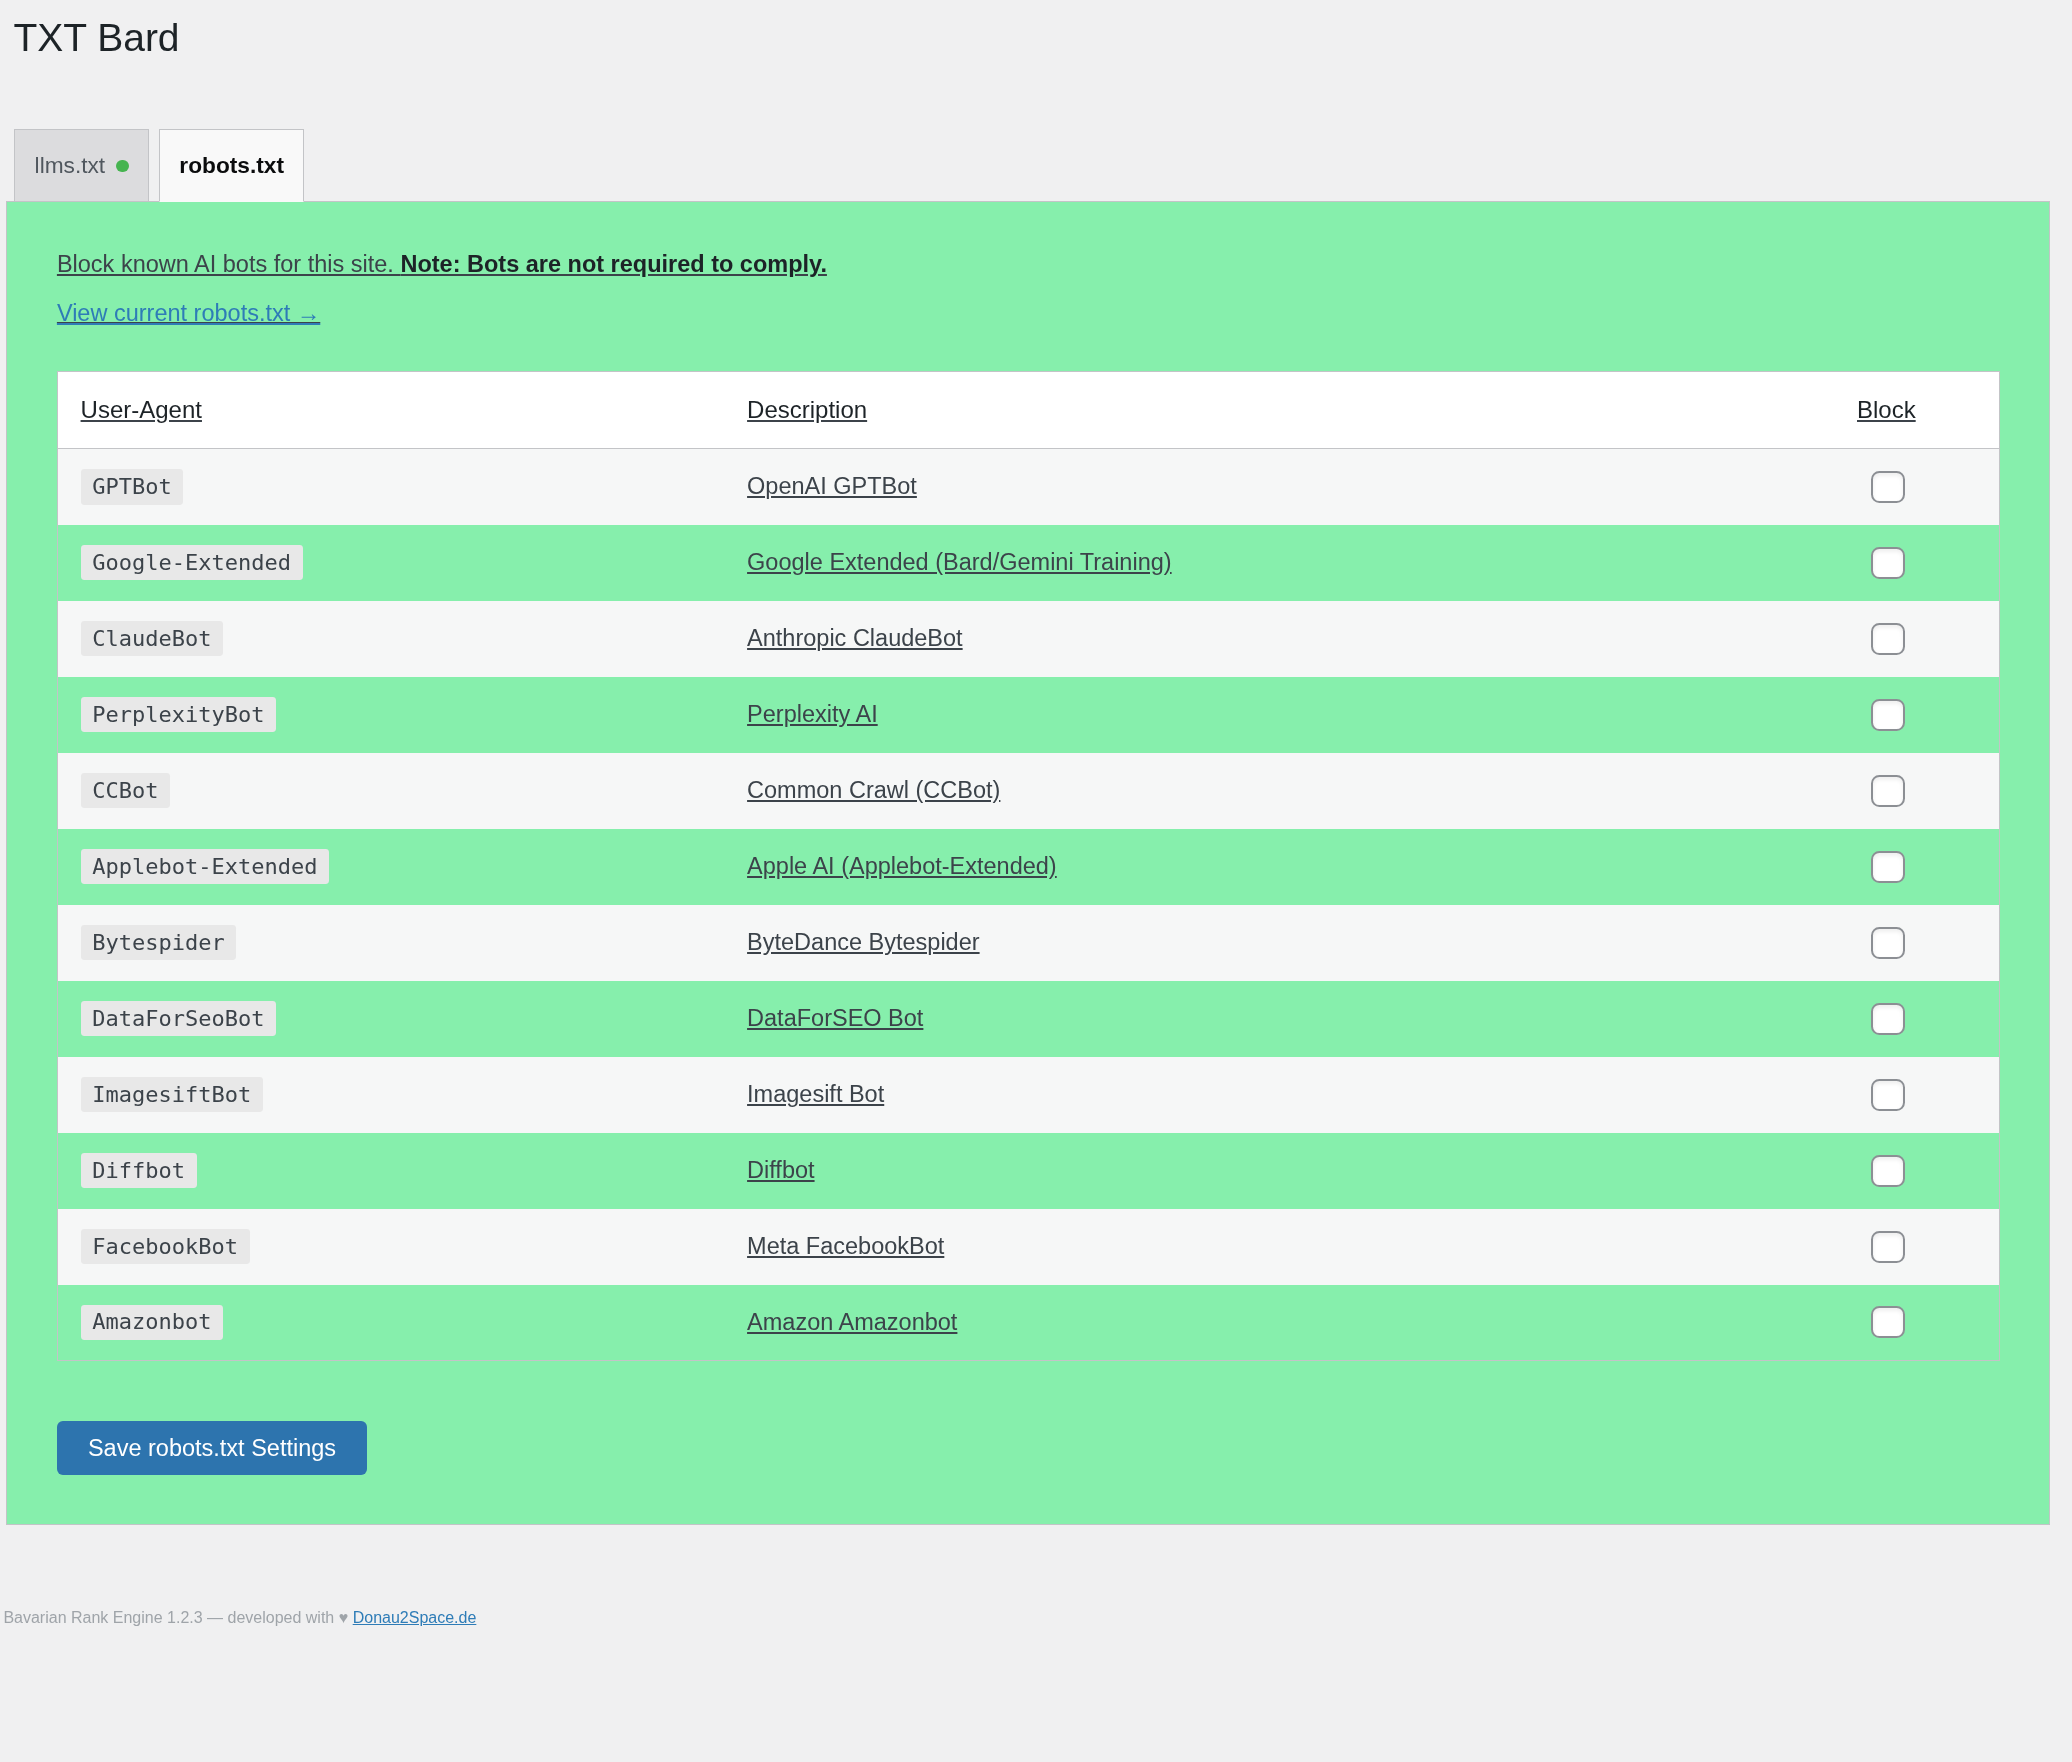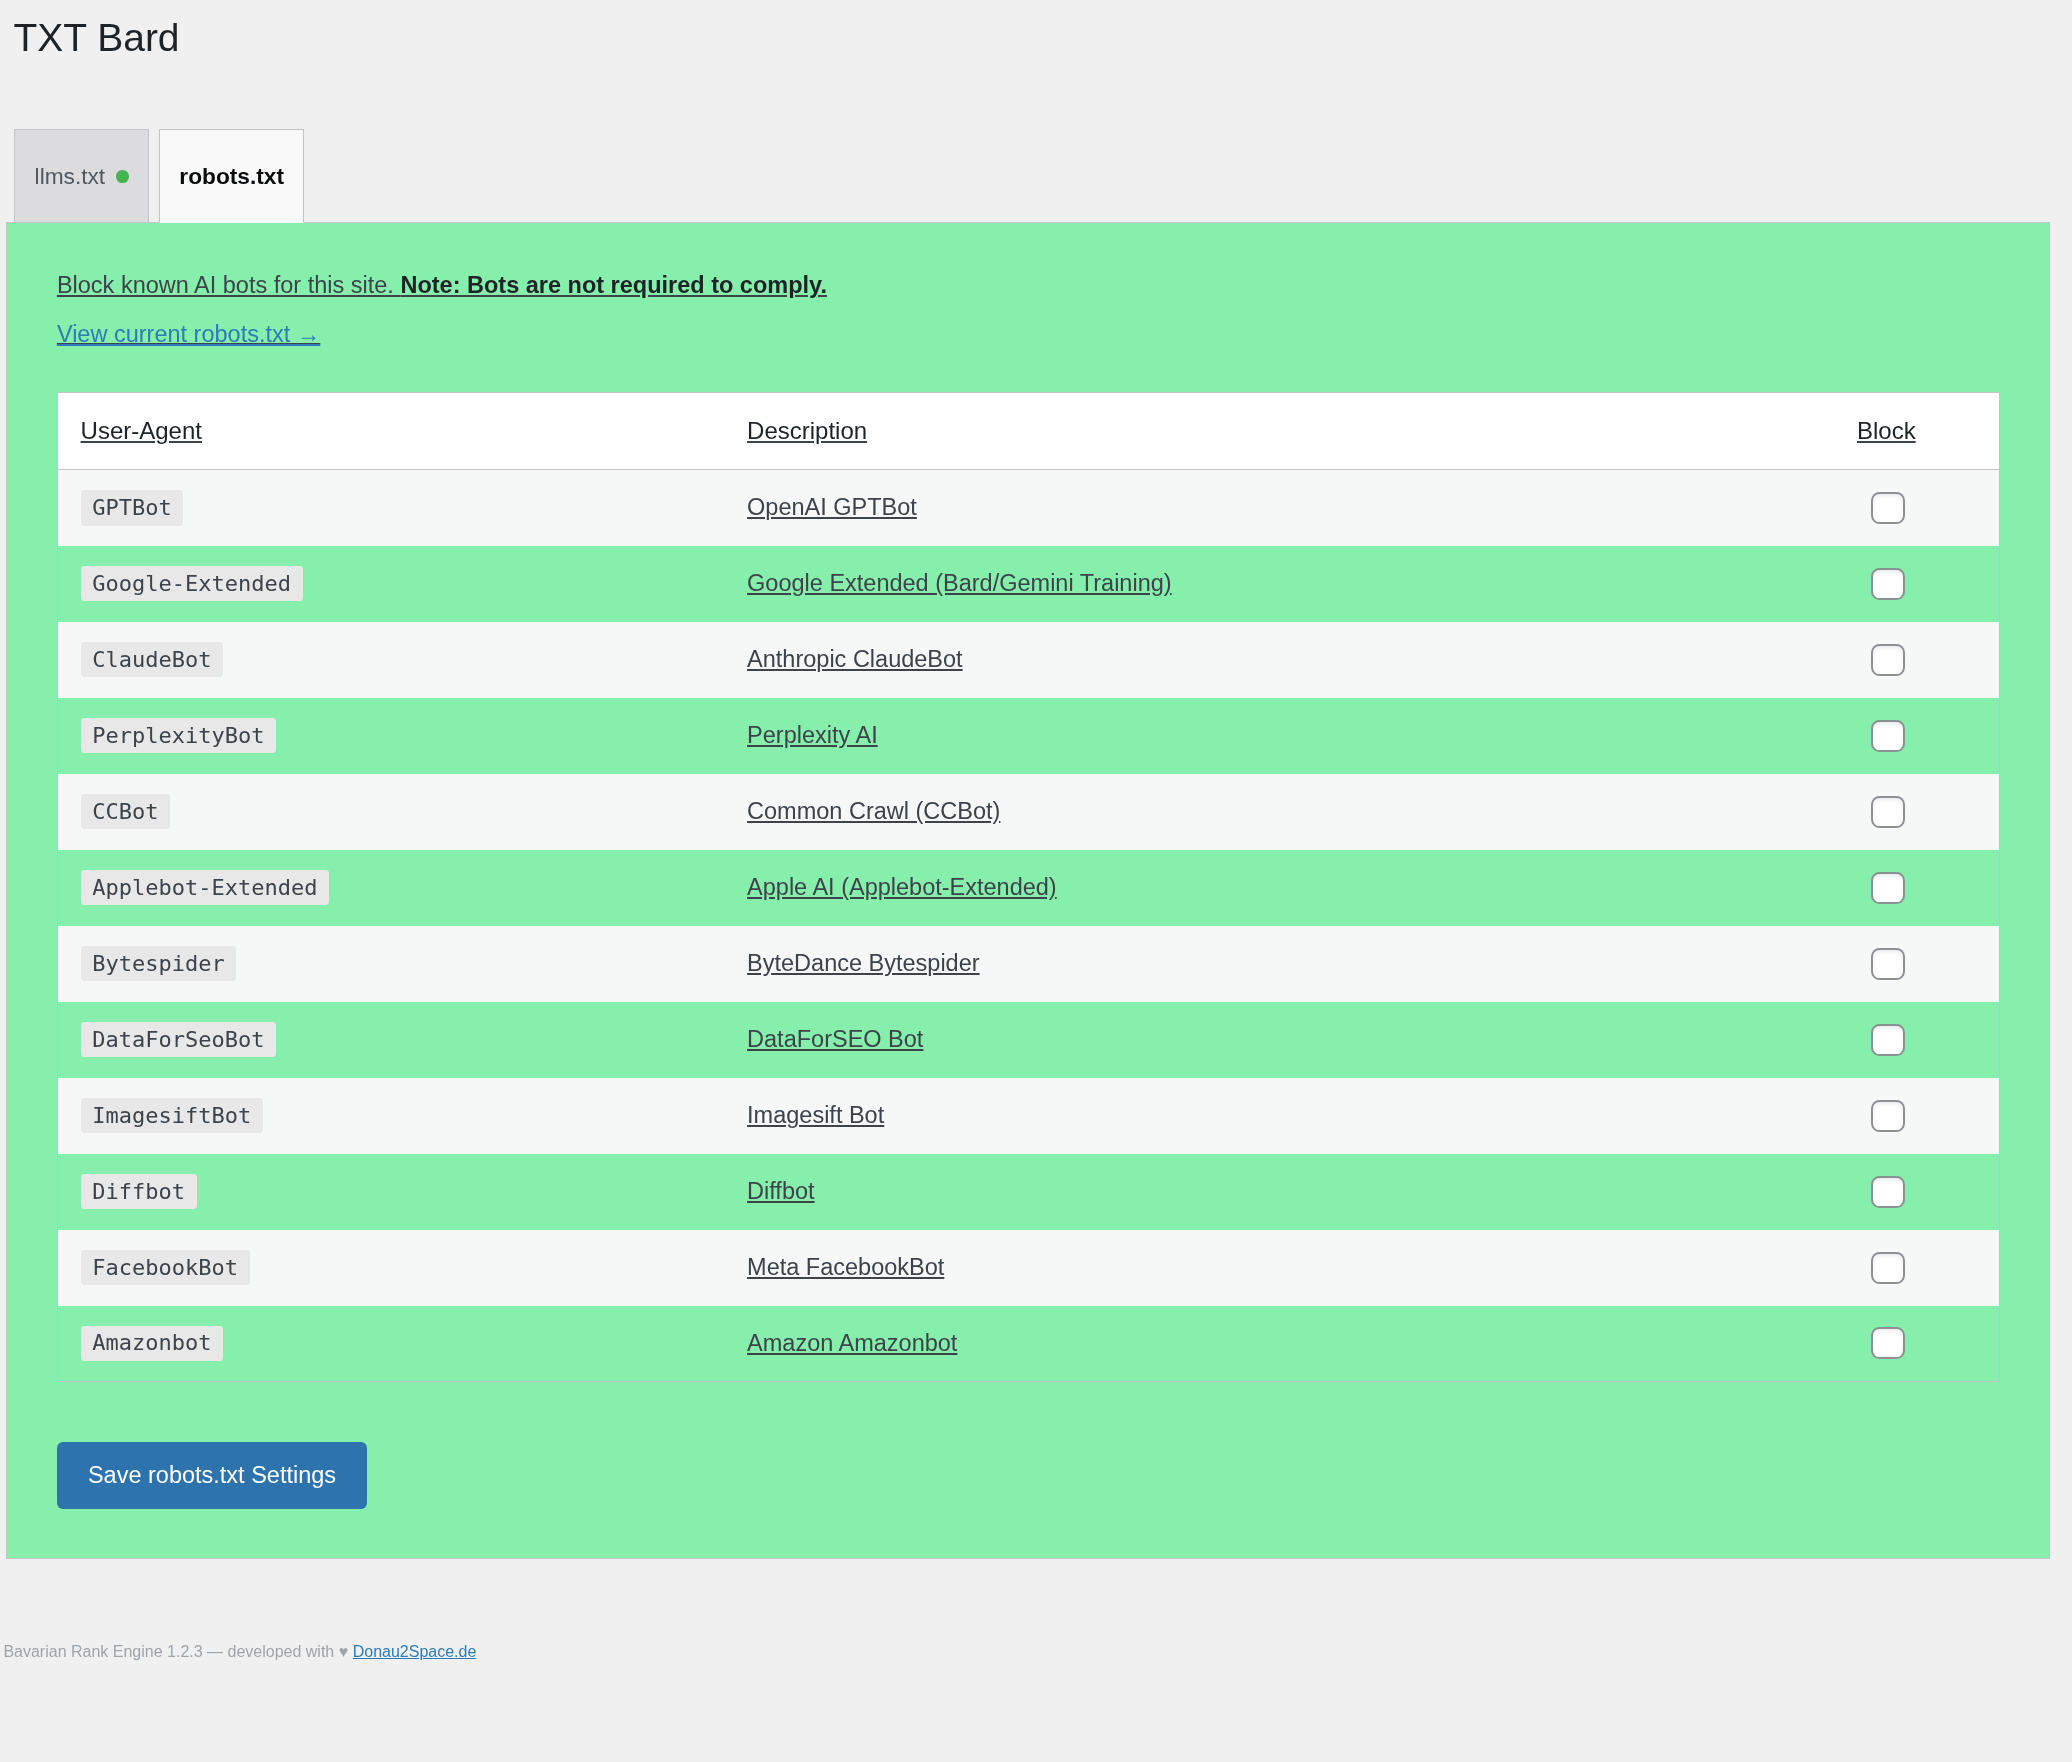--- a/index.html
+++ b/index.html
@@ -26,21 +26,21 @@
   .tabs {
     display: flex;
     gap: 10px;
     margin: 66px 0 0 14.3px;
     position: relative;
     z-index: 2;
   }
   .tab {
     display: inline-flex;
     align-items: center;
-    height: 94px;
+    height: 73px;
     margin-bottom: -1.7px;
     padding: 0 19.3px;
     background: #dcdcde;
     border: 1.7px solid #c3c4c7;
     border-bottom: 1.7px solid #c3c4c7;
     font-size: 22.7px;
     color: #50575e;
     text-decoration: none;
     cursor: pointer;
   }
@@ -137,21 +137,21 @@
 
   
   .save-btn {
     margin-top: 60px;
     color: #ffffff;
     border: none;
     border-radius: 5.9px;
     font-size: 23.5px;
     font-family: "Liberation Sans", sans-serif;
     padding: 0 31px;
-    height: 67px;
+    height: 54px;
     cursor: pointer;
     display: inline-block;
   }
 
   
   .footer {
     margin: 84px 0 0 3.4px;
     font-size: 16px;
     color: #9fa4a9;
   }

